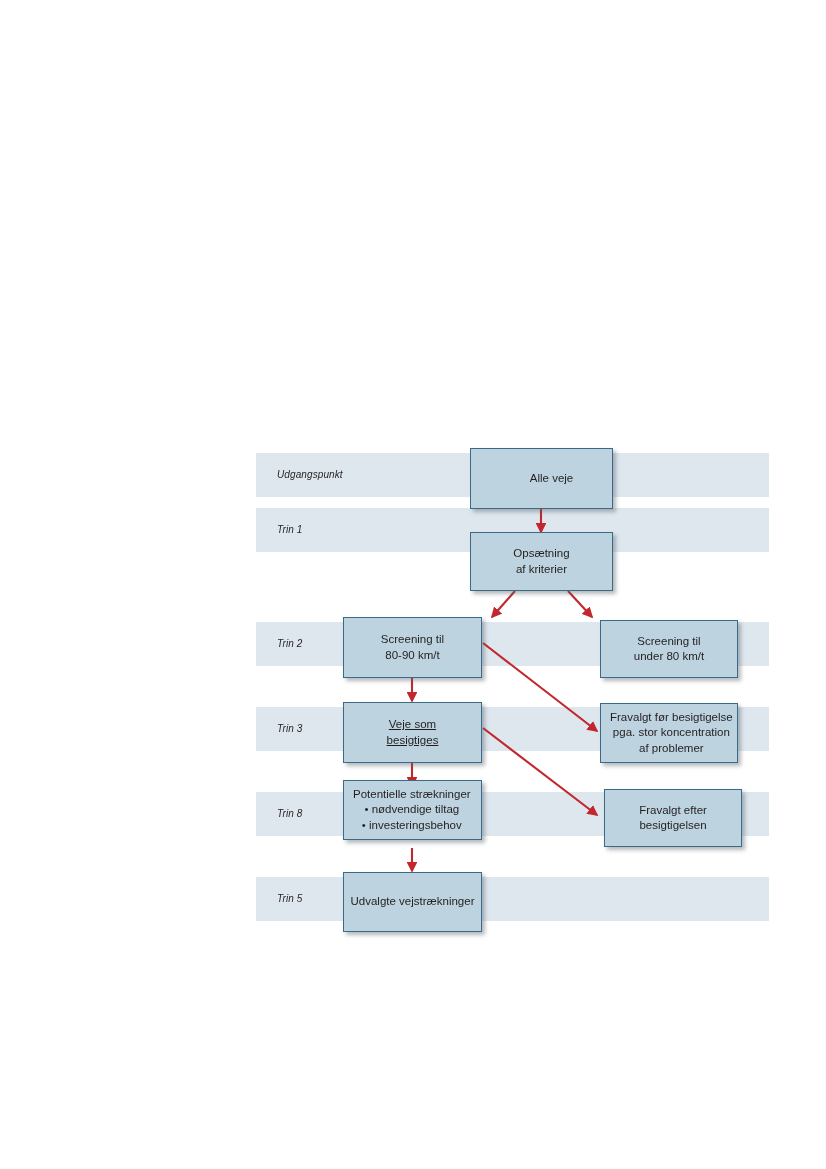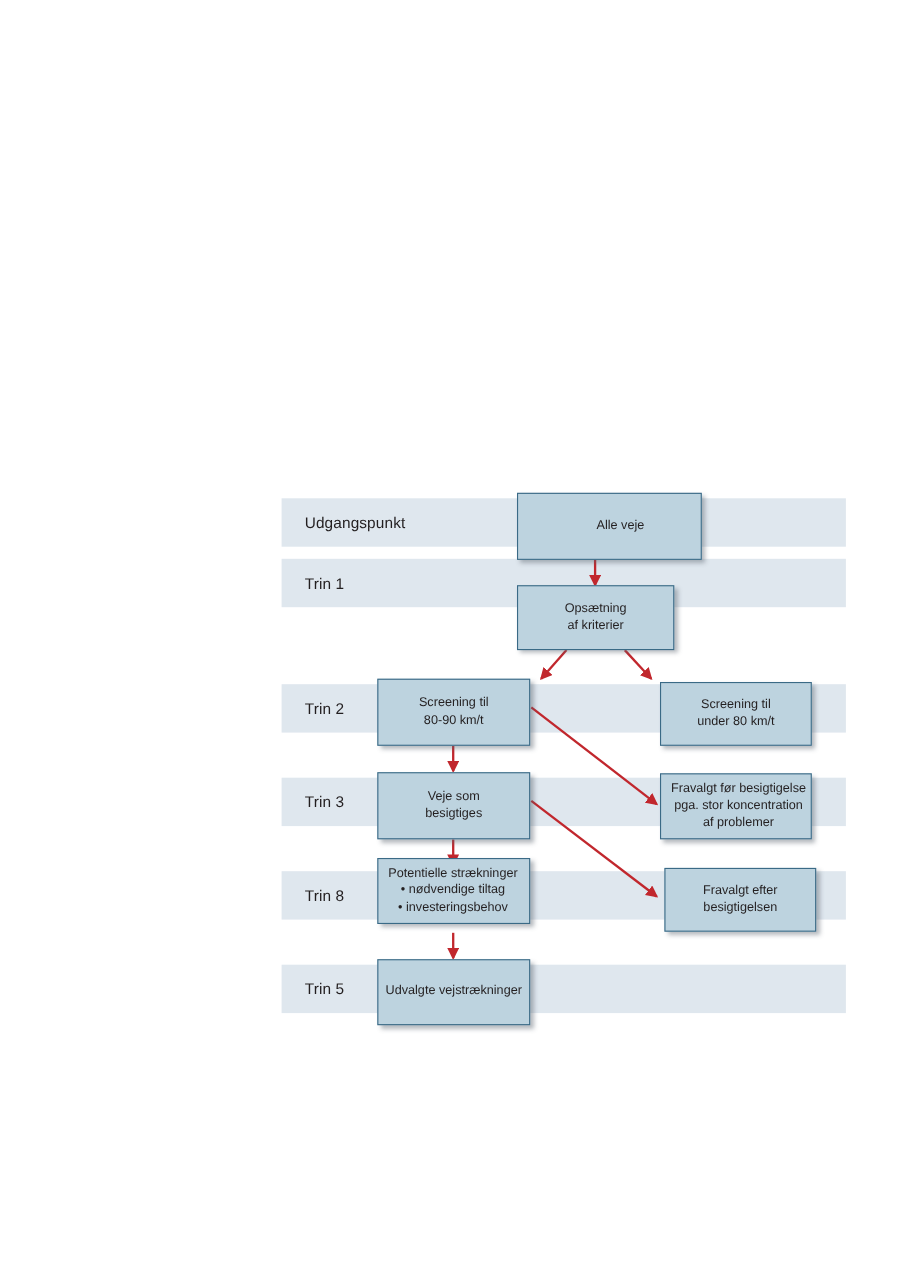--- a/index.html
+++ b/index.html
@@ -28,24 +28,25 @@
     width: 513px;
     height: 44px;
     background: #dfe7ee;
   }
   .band-label {
     position: absolute;
     left: 21px;
     top: 0;
     height: 44px;
     line-height: 44px;
-    font-size: 14px;
+    font-size: 10px;
     color: #231f20;
     white-space: nowrap;
     letter-spacing: 0.1px;
+    font-style: italic;
   }
   
   .node {
     position: absolute;
     box-sizing: border-box;
     background: #bdd3df;
     border: 1px solid #3a6a86;
     box-shadow: 3px 3px 4px rgba(90,100,110,0.45);
     display: flex;
     align-items: center;
@@ -114,40 +115,40 @@
       <line x1="483" y1="643" x2="597" y2="731"></line>
 
       <line x1="412" y1="763" x2="412" y2="786"></line>
 
       <line x1="483" y1="728" x2="597" y2="815"></line>
 
       <line x1="412" y1="848" x2="412" y2="871"></line>
     </g>
   </svg>
 
-  <div class="node" style="left:470px; top:448px; width:168px; height:61px;padding-left:24px;">
+  <div class="node" style="left:470px; top:448px; width:143px; height:61px;padding-left:24px;">
     <span class="txt">Alle veje</span>
   </div>
 
   <div class="node" style="left:470px; top:532px; width:143px; height:59px;">
     <span class="txt">Opsætning
 af kriterier</span>
   </div>
 
   <div class="node" style="left:343px; top:617px; width:139px; height:61px;">
     <span class="txt">Screening til
 80-90 km/t</span>
   </div>
 
   <div class="node" style="left:600px; top:620px; width:138px; height:58px;">
     <span class="txt">Screening til
 under 80 km/t</span>
   </div>
 
-  <div class="node" style="left:343px; top:702px; width:139px; height:61px;">
+  <div class="node" style="left:343px; top:702px; width:139px; height:61px;text-decoration:underline;">
     <span class="txt">Veje som
 besigtiges</span>
   </div>
 
   <div class="node left-align" style="left:600px; top:703px; width:138px; height:60px;">
     <span class="txt">Fravalgt før besigtigelse
 pga. stor koncentration
 af problemer</span>
   </div>
 

